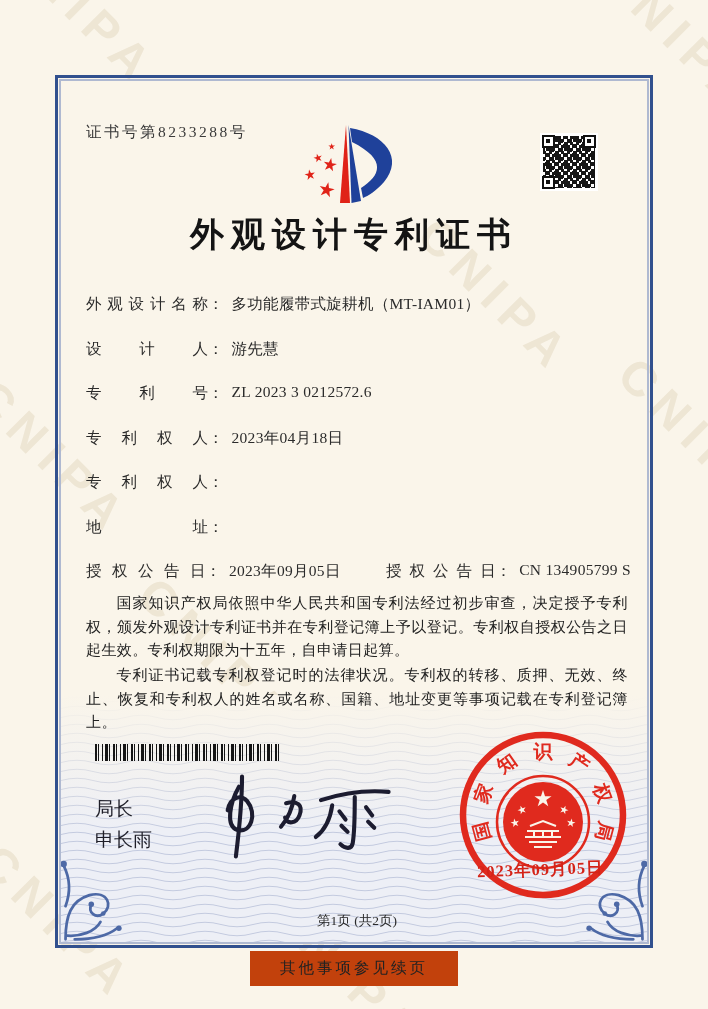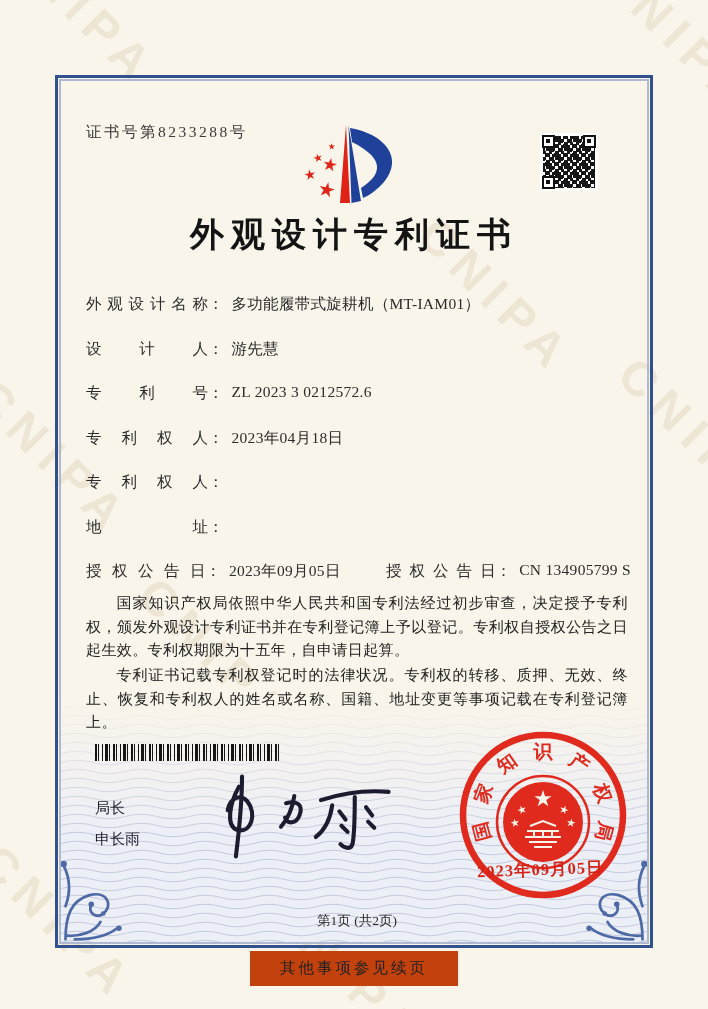--- a/index.html
+++ b/index.html
@@ -57,21 +57,21 @@
 
   .barcode{position:absolute;left:95px;top:744px;width:186px;height:17px;
     background:repeating-linear-gradient(90deg,
       #151515 0 2px, transparent 2px 3px,
       #151515 3px 4px, transparent 4px 7px,
       #151515 7px 8px, transparent 8px 10px,
       #151515 10px 13px, transparent 13px 14px,
       #151515 14px 15px, transparent 15px 18px);}
 
   .official{position:absolute;left:95px;top:793px;font-family:Liberation Serif, serif;
-            font-size:15px;color:#1e1e28;line-height:31px;}
+            font-size:19px;color:#1e1e28;line-height:31px;}
   .sig{position:absolute;left:200px;top:768px;width:205px;height:98px;}
 
   .seal{position:absolute;left:455px;top:727px;width:176px;height:176px;z-index:6;}
   .seal-date{position:absolute;left:477px;top:859px;z-index:7;color:#D42318;font-size:16.5px;
              font-weight:600;letter-spacing:1px;transform:rotate(-2deg);}
 
   .page-num{position:absolute;left:55px;width:604px;top:912px;text-align:center;font-size:13.5px;color:#2b2b2b;}
 
   .cont-note{position:absolute;left:50%;transform:translateX(-50%);top:951px;z-index:8;
              background:#c2410c;padding:7px 30px;font-size:15.5px;letter-spacing:3px;color:#222;}

